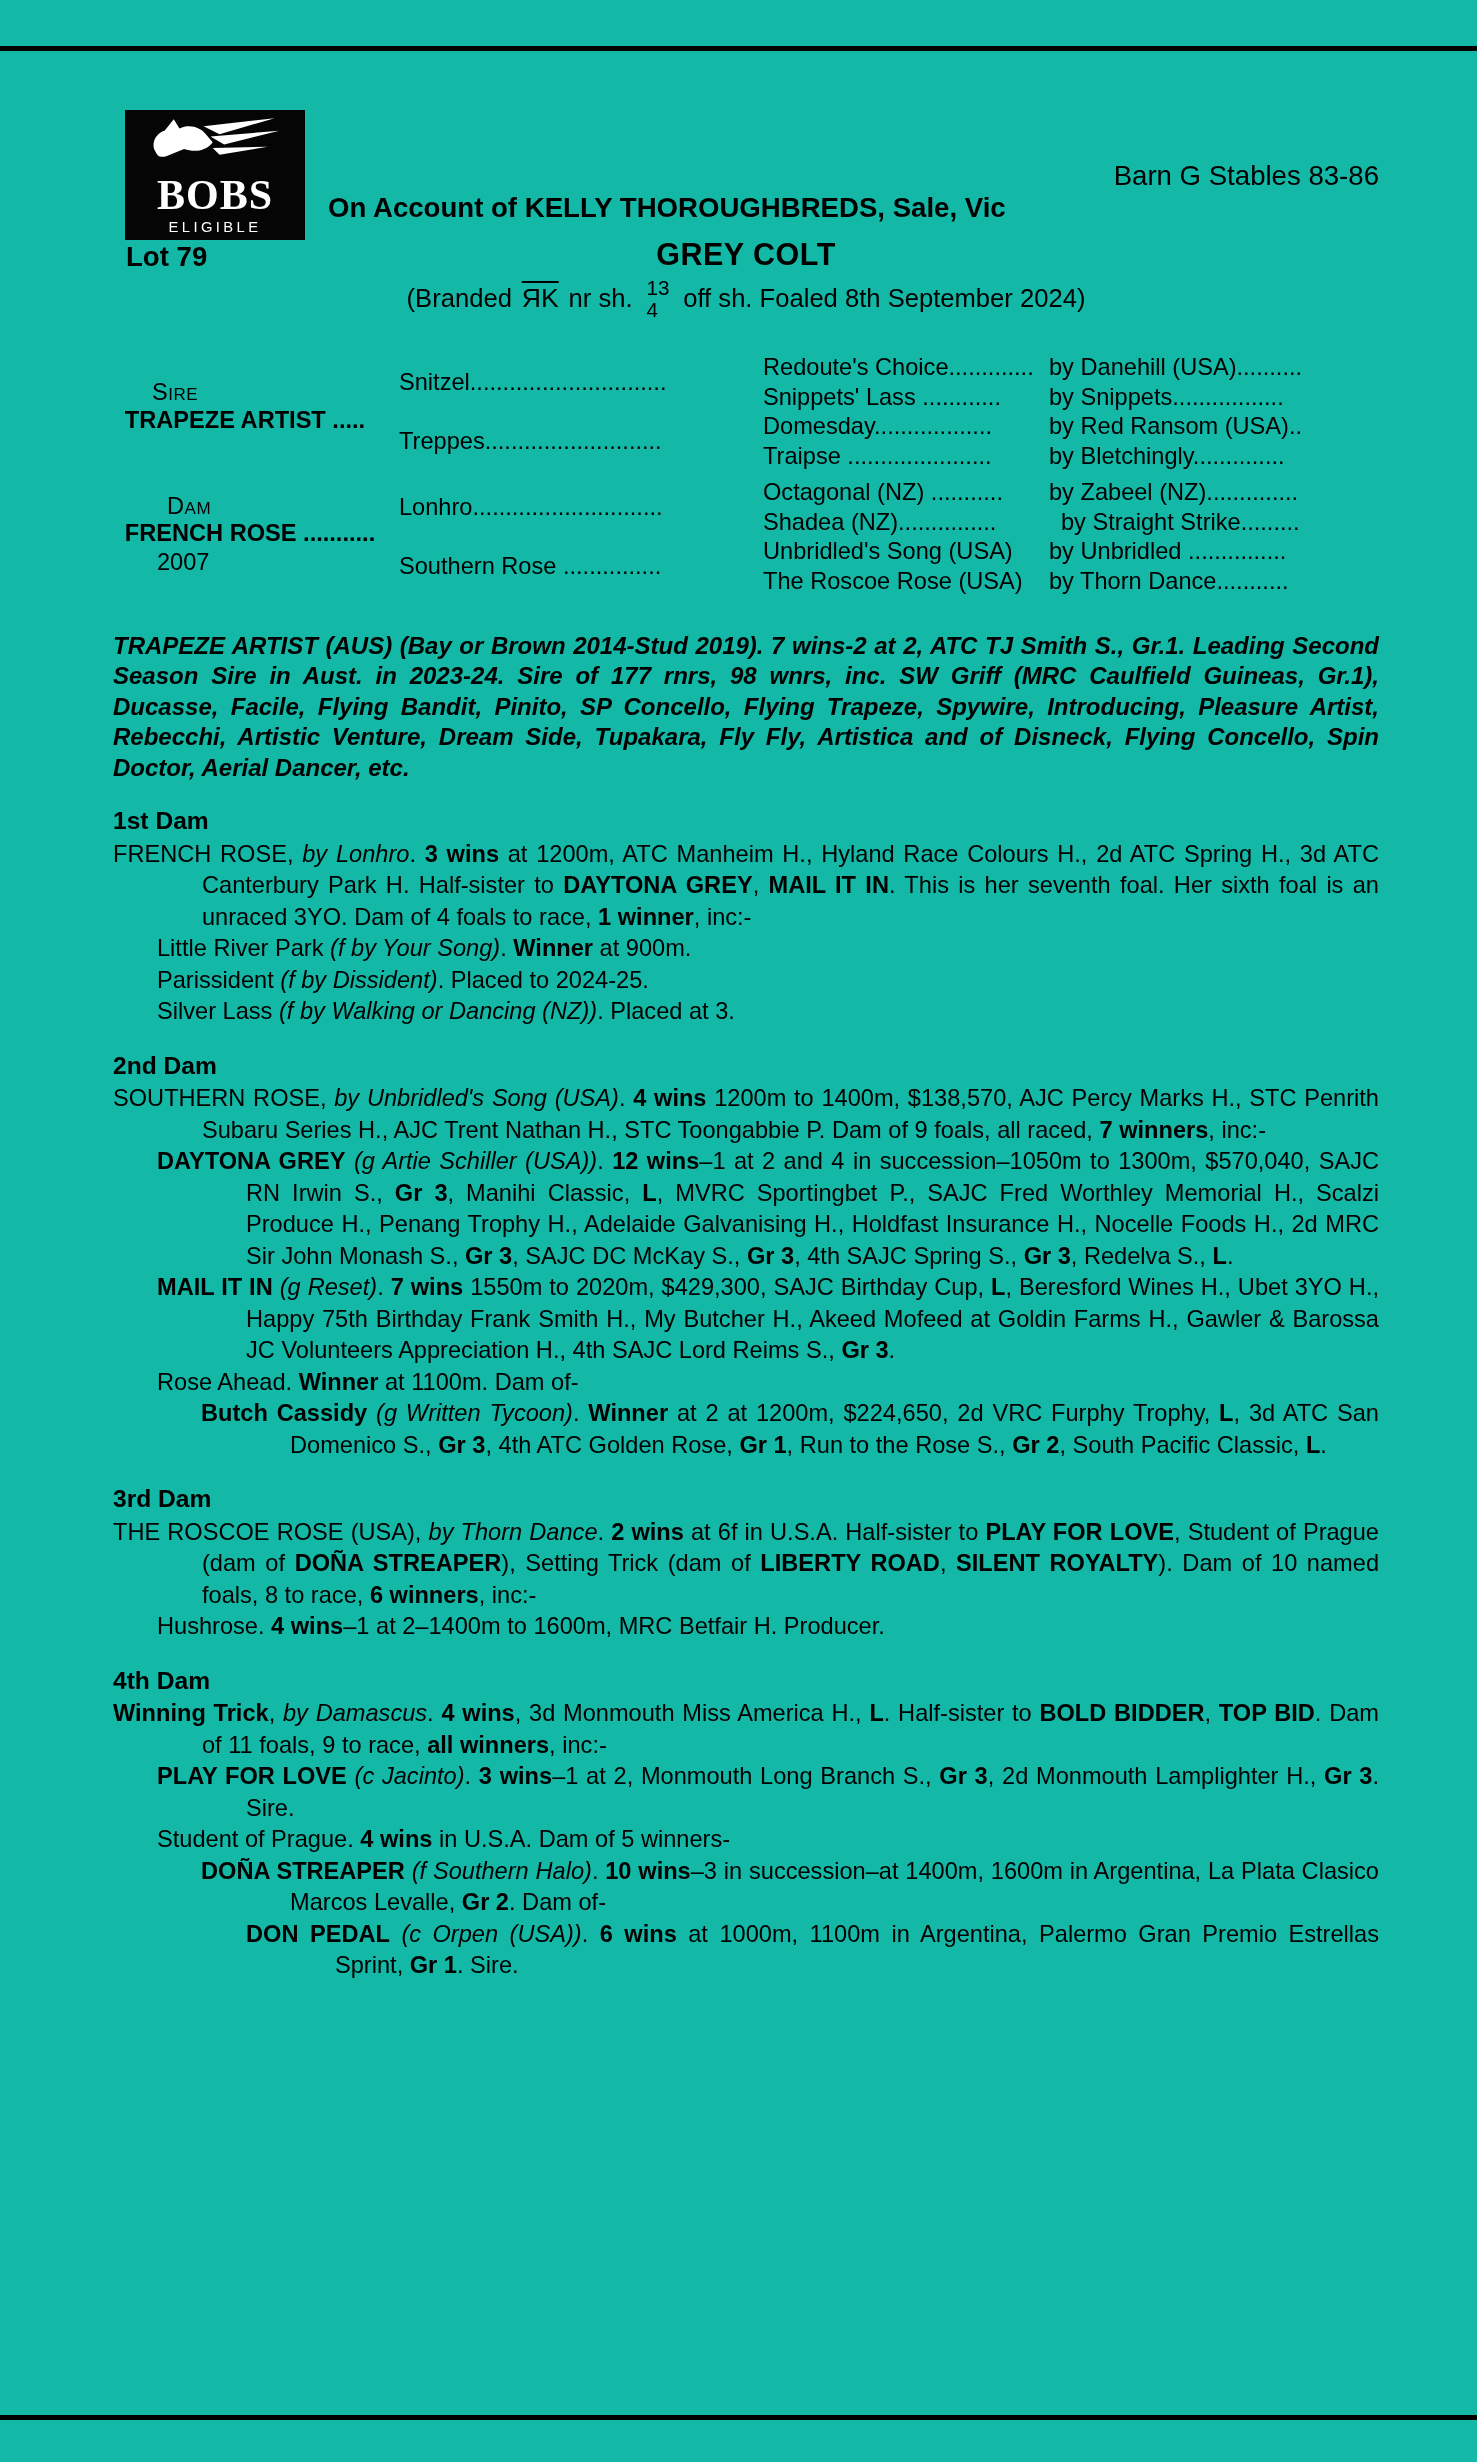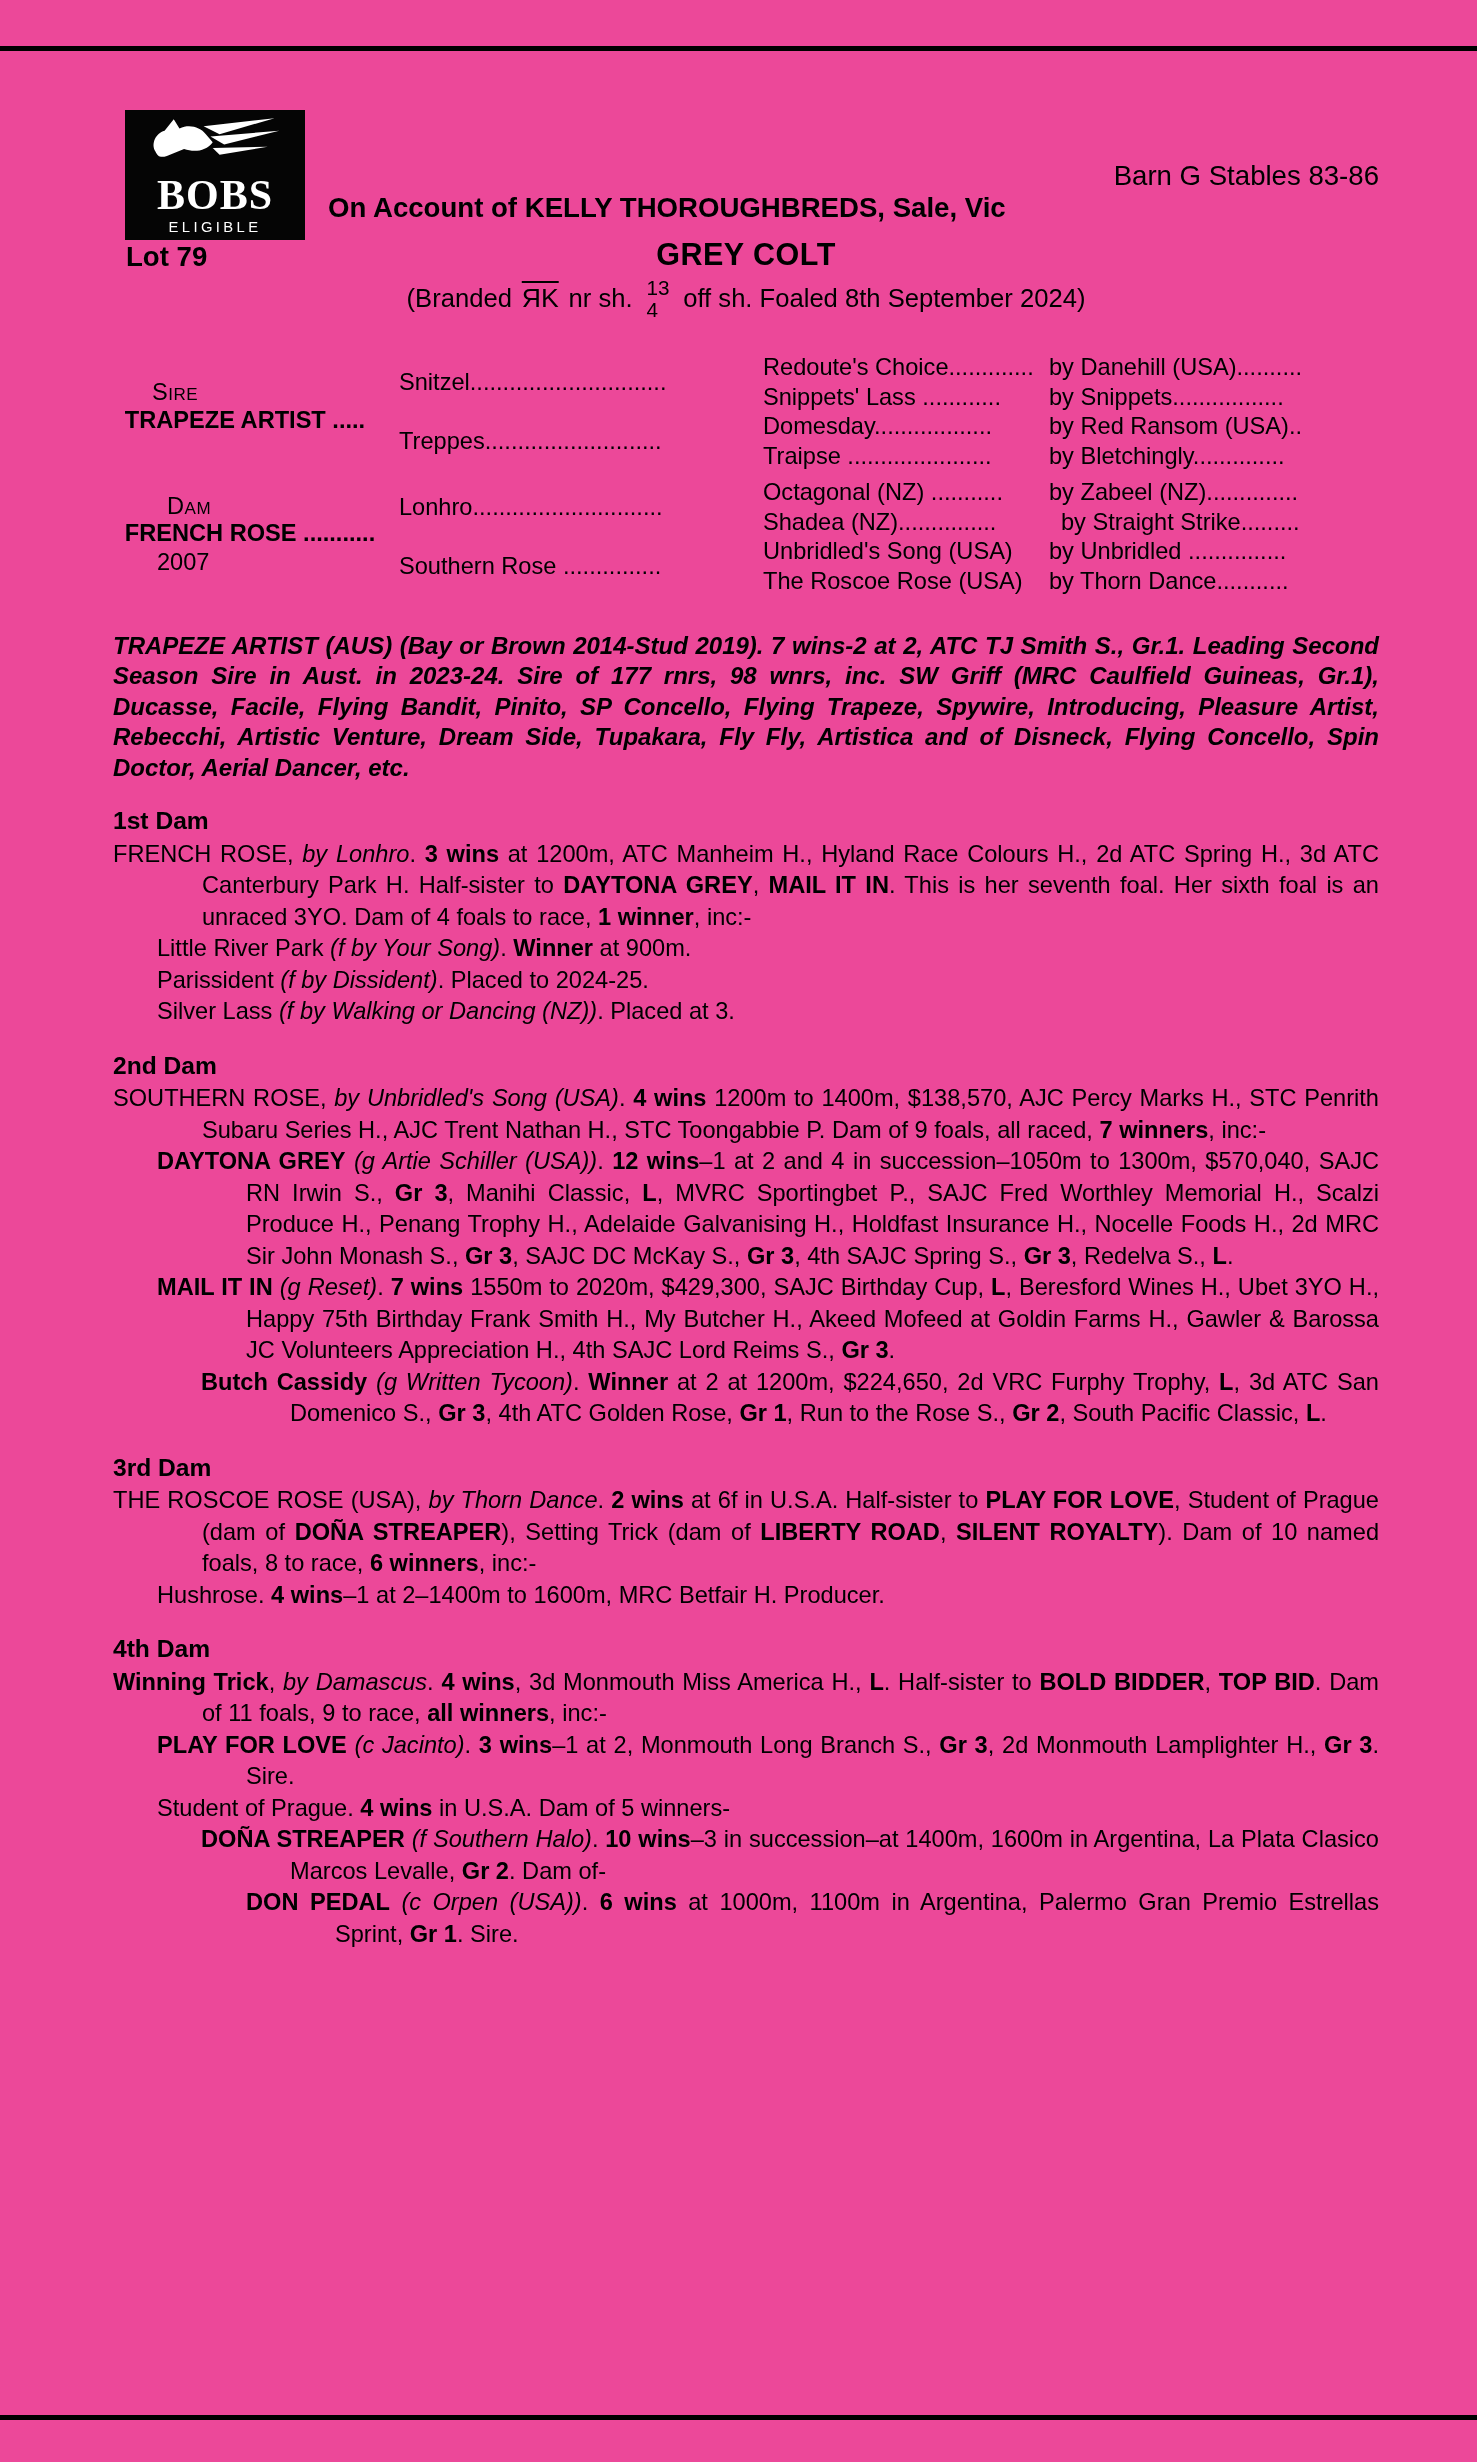--- a/index.html
+++ b/index.html
@@ -1,16 +1,16 @@
 <!DOCTYPE html>
 <html><head>
 <meta charset="utf-8">
 <style>
   html,body{margin:0;padding:0;background:#fff;}
-  .page{position:relative;width:1478px;height:2463px;background:#ec4899;color:#000;
+  .page{position:relative;width:1478px;height:2463px;background:#14b8a6;color:#000;
         font-family:"Liberation Sans","DejaVu Sans",sans-serif;overflow:hidden;}
   .rule{position:absolute;left:0;width:1478px;height:4.9px;background:#000;}
   #rule-top{top:46px;}
   #rule-bottom{top:2415px;}
 
   
   .logo{position:absolute;left:125px;top:110px;width:180px;height:130px;background:#050505;
         display:flex;flex-direction:column;align-items:center;padding-top:6.9px;box-sizing:border-box;}
   .logo-word{font-family:"Liberation Serif","DejaVu Serif",serif;color:#fff;font-size:42px;
              line-height:1;letter-spacing:1px;margin-top:-2px;font-weight:600;}
@@ -126,20 +126,21 @@
     <h2 class="dam-h">1st Dam</h2>
     <p class="para l0"><span>FRENCH ROSE, </span><span class="s-i">by Lonhro</span><span>. </span><span class="s-b">3 wins</span><span> at 1200m, ATC Manheim H., Hyland Race Colours H., 2d ATC Spring H., 3d ATC Canterbury Park H. Half-sister to </span><span class="s-b">DAYTONA GREY</span><span>, </span><span class="s-b">MAIL IT IN</span><span>. This is her seventh foal. Her sixth foal is an unraced 3YO. Dam of 4 foals to race, </span><span class="s-b">1 winner</span><span>, inc:-</span></p>
     <p class="para l1"><span>Little River Park </span><span class="s-i">(f by Your Song)</span><span>. </span><span class="s-b">Winner</span><span> at 900m.</span></p>
     <p class="para l1"><span>Parissident </span><span class="s-i">(f by Dissident)</span><span>. Placed to 2024-25.</span></p>
     <p class="para l1"><span>Silver Lass </span><span class="s-i">(f by Walking or Dancing (NZ))</span><span>. Placed at 3.</span></p>
 
     <h2 class="dam-h">2nd Dam</h2>
     <p class="para l0"><span>SOUTHERN ROSE, </span><span class="s-i">by Unbridled's Song (USA)</span><span>. </span><span class="s-b">4 wins</span><span> 1200m to 1400m, $138,570, AJC Percy Marks H., STC Penrith Subaru Series H., AJC Trent Nathan H., STC Toongabbie P. Dam of 9 foals, all raced, </span><span class="s-b">7 winners</span><span>, inc:-</span></p>
     <p class="para l1"><span class="s-b">DAYTONA GREY</span><span> </span><span class="s-i">(g Artie Schiller (USA))</span><span>. </span><span class="s-b">12 wins</span><span>–1 at 2 and 4 in succession–1050m to 1300m, $570,040, SAJC RN Irwin S., </span><span class="s-b">Gr 3</span><span>, Manihi Classic, </span><span class="s-b">L</span><span>, MVRC Sportingbet P., SAJC Fred Worthley Memorial H., Scalzi Produce H., Penang Trophy H., Adelaide Galvanising H., Holdfast Insurance H., Nocelle Foods H., 2d MRC Sir John Monash S., </span><span class="s-b">Gr 3</span><span>, SAJC DC McKay S., </span><span class="s-b">Gr 3</span><span>, 4th SAJC Spring S., </span><span class="s-b">Gr 3</span><span>, Redelva S., </span><span class="s-b">L</span><span>.</span></p>
     <p class="para l1"><span class="s-b">MAIL IT IN</span><span> </span><span class="s-i">(g Reset)</span><span>. </span><span class="s-b">7 wins</span><span> 1550m to 2020m, $429,300, SAJC Birthday Cup, </span><span class="s-b">L</span><span>, Beresford Wines H., Ubet 3YO H., Happy 75th Birthday Frank Smith H., My Butcher H., Akeed Mofeed at Goldin Farms H., Gawler &amp; Barossa JC Volunteers Appreciation H., 4th SAJC Lord Reims S., </span><span class="s-b">Gr 3</span><span>.</span></p>
+    <p class="para l1"><span>Rose Ahead. </span><span class="s-b">Winner</span><span> at 1100m. Dam of-</span></p>
     <p class="para l2"><span class="s-b">Butch Cassidy</span><span> </span><span class="s-i">(g Written Tycoon)</span><span>. </span><span class="s-b">Winner</span><span> at 2 at 1200m, $224,650, 2d VRC Furphy Trophy, </span><span class="s-b">L</span><span>, 3d ATC San Domenico S., </span><span class="s-b">Gr 3</span><span>, 4th ATC Golden Rose, </span><span class="s-b">Gr 1</span><span>, Run to the Rose S., </span><span class="s-b">Gr 2</span><span>, South Pacific Classic, </span><span class="s-b">L</span><span>.</span></p>
 
     <h2 class="dam-h">3rd Dam</h2>
     <p class="para l0"><span>THE ROSCOE ROSE (USA), </span><span class="s-i">by Thorn Dance</span><span>. </span><span class="s-b">2 wins</span><span> at 6f in U.S.A. Half-sister to </span><span class="s-b">PLAY FOR LOVE</span><span>, Student of Prague (dam of </span><span class="s-b">DOÑA STREAPER</span><span>), Setting Trick (dam of </span><span class="s-b">LIBERTY ROAD</span><span>, </span><span class="s-b">SILENT ROYALTY</span><span>). Dam of 10 named foals, 8 to race, </span><span class="s-b">6 winners</span><span>, inc:-</span></p>
     <p class="para l1"><span>Hushrose. </span><span class="s-b">4 wins</span><span>–1 at 2–1400m to 1600m, MRC Betfair H. Producer.</span></p>
 
     <h2 class="dam-h">4th Dam</h2>
     <p class="para l0"><span class="s-b">Winning Trick</span><span>, </span><span class="s-i">by Damascus</span><span>. </span><span class="s-b">4 wins</span><span>, 3d Monmouth Miss America H., </span><span class="s-b">L</span><span>. Half-sister to </span><span class="s-b">BOLD BIDDER</span><span>, </span><span class="s-b">TOP BID</span><span>. Dam of 11 foals, 9 to race, </span><span class="s-b">all winners</span><span>, inc:-</span></p>
     <p class="para l1"><span class="s-b">PLAY FOR LOVE</span><span> </span><span class="s-i">(c Jacinto)</span><span>. </span><span class="s-b">3 wins</span><span>–1 at 2, Monmouth Long Branch S., </span><span class="s-b">Gr 3</span><span>, 2d Monmouth Lamplighter H., </span><span class="s-b">Gr 3</span><span>. Sire.</span></p>
     <p class="para l1"><span>Student of Prague. </span><span class="s-b">4 wins</span><span> in U.S.A. Dam of 5 winners-</span></p>

